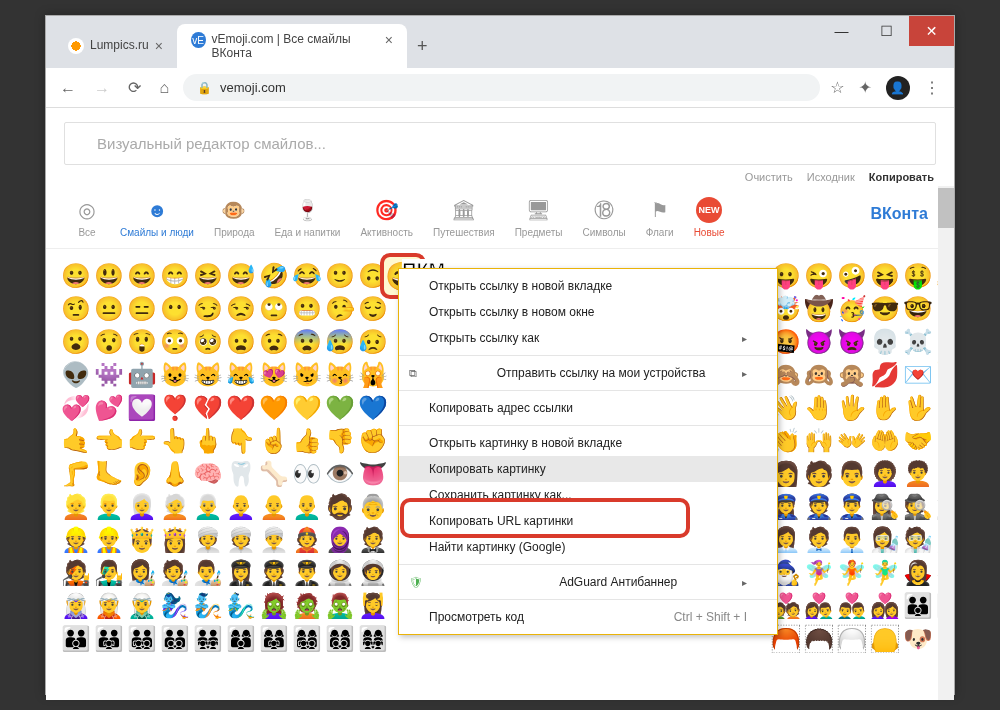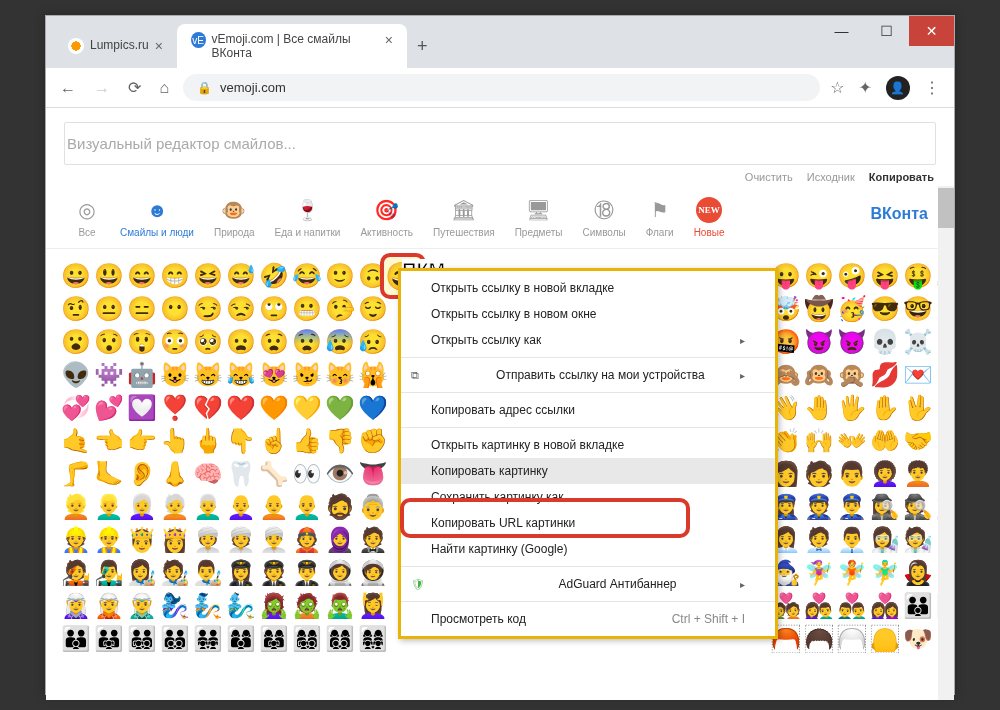--- a/index.html
+++ b/index.html
@@ -20,41 +20,41 @@
 .addrbar { display: flex; align-items: center; gap: 10px; padding: 6px 10px; background: #fff; border-bottom: 1px solid #ddd; }
 .navicon { color: #666; font-size: 16px; padding: 4px; }
 .omnibox { flex: 1; display: flex; align-items: center; gap: 8px; background: #f1f3f4; border-radius: 20px; padding: 6px 14px; font-size: 13px; color: #333; }
 .lock { font-size: 12px; color: #666; }
 .star { color: #666; font-size: 16px; }
 .avatar { width: 24px; height: 24px; border-radius: 50%; background: #222; display:flex;align-items:center;justify-content:center;color:#ccc;font-size:12px;}
 
 .content { height: calc(100% - 86px); overflow: hidden; position: relative; background: #fff; }
 
 .editor-wrap { padding: 14px 18px 6px 18px; }
-.editor { width: 100%; border: 1px solid #e0e0e0; border-radius: 2px; padding: 12px 2px; font-size: 15px; color: #aaa; background: #fff; }
+.editor { width: 100%; border: 1px solid #e0e0e0; border-radius: 2px; padding: 12px 32px; font-size: 15px; color: #aaa; background: #fff; }
 .editor-actions { display:flex; justify-content:flex-end; gap:14px; font-size:11px; color:#999; padding: 6px 2px 0 0;}
 .editor-actions .copy { color:#333; font-weight:bold; }
 
 .cats { display: flex; align-items: flex-start; gap: 0; padding: 8px 18px 10px 18px; border-bottom: 1px solid #eee; }
 .cat { flex:0 0 auto; text-align:center; padding: 0 10px; color:#999; }
 .cat .cicon { width:26px;height:26px; margin:0 auto 4px auto; display:flex;align-items:center;justify-content:center; font-size:20px;}
 .cat .clabel { font-size:10px; }
 .cat.active { color:#2e7bd6; }
 .cat.new .cicon { color:#e94b35; }
 .preview { margin-left:auto; font-size:16px; font-weight:bold; color:#2e7bd6; padding-top:8px; padding-right:8px;}
 
 .grid-wrap { position:relative; padding: 10px 14px; }
 .emoji-row { display:flex; flex-wrap:nowrap; gap:0; }
 .emoji-cell { width:33px; height:33px; display:flex; align-items:center; justify-content:center; font-size:24px; flex:0 0 33px; }
 .grid-wrap .gap { width: 380px; flex:0 0 380px; }
 
 .selected-box { position:absolute; left: 334px; top: 4px; width:46px; height:46px; border:4px solid #d93a2b; border-radius:10px; display:flex; align-items:center; justify-content:center; font-size:28px; background:#fff8d0; z-index:5;}
 .pkm { position:absolute; left:356px; top:10px; font-weight:900; font-size:20px; color:#000; background:#fff; -webkit-text-stroke: 1px #fff; z-index:6; text-shadow:0 0 3px #fff, 0 0 3px #fff;}
 
-.ctxmenu { position:absolute; left: 398px; top: 268px; width: 380px; background:#fff; border:3px solid #eab308; box-shadow: 2px 2px 6px rgba(0,0,0,0.25); font-size:12px; color:#222; z-index:10; padding:4px 0;}
+.ctxmenu { position:absolute; left: 398px; top: 268px; width: 380px; background:#fff; border:1px solid #eab308; box-shadow: 2px 2px 6px rgba(0,0,0,0.25); font-size:12px; color:#222; z-index:10; padding:4px 0;}
 .ctxitem { padding: 6px 30px; display:flex; align-items:center; justify-content:space-between;}
 .ctxitem.sub::after { content:"▸"; color:#666; font-size:10px;}
 .ctxsep { height:1px; background:#e5e5e5; margin:4px 0;}
 .ctxitem.hl { background:#e8e8e8; }
 
 .hlbox { position:absolute; left:400px; top:498px; width:290px; height:40px; border:4px solid #d93a2b; border-radius:10px; z-index:11; pointer-events:none;}
 
 .scrollbar { position:absolute; right:0; top:78px; width:16px; height: calc(100% - 78px); background:#f1f1f1;}
 .thumb { width:100%; height:40px; background:#c1c1c1; margin-top:2px;}
 
@@ -143,21 +143,21 @@
         </div>
       <div class="cat">
           <div class="cicon">⑱</div>
           <div class="clabel">Символы</div>
         </div>
       <div class="cat">
           <div class="cicon">⚑</div>
           <div class="clabel">Флаги</div>
         </div>
       <div class="cat new">
-          <div class="cicon" style="font-size:9px;font-weight:bold;background:#e94b35;color:#fff;border-radius:50%;font-family:Liberation Serif, serif;">NEW</div>
+          <div class="cicon" style="font-size:9px;font-weight:bold;background:#e94b35;color:#fff;border-radius:50%;">NEW</div>
           <div class="clabel" style="color:#e94b35">Новые</div>
         </div>
       <div class="preview">ВКонта</div>
     </div>
 
     <div class="grid-wrap">
       <div class="selected-box">😄</div>
       <div class="pkm">ПКМ</div>
       <div class="emoji-rows" id="emoji-rows">
           <div class="emoji-row">

